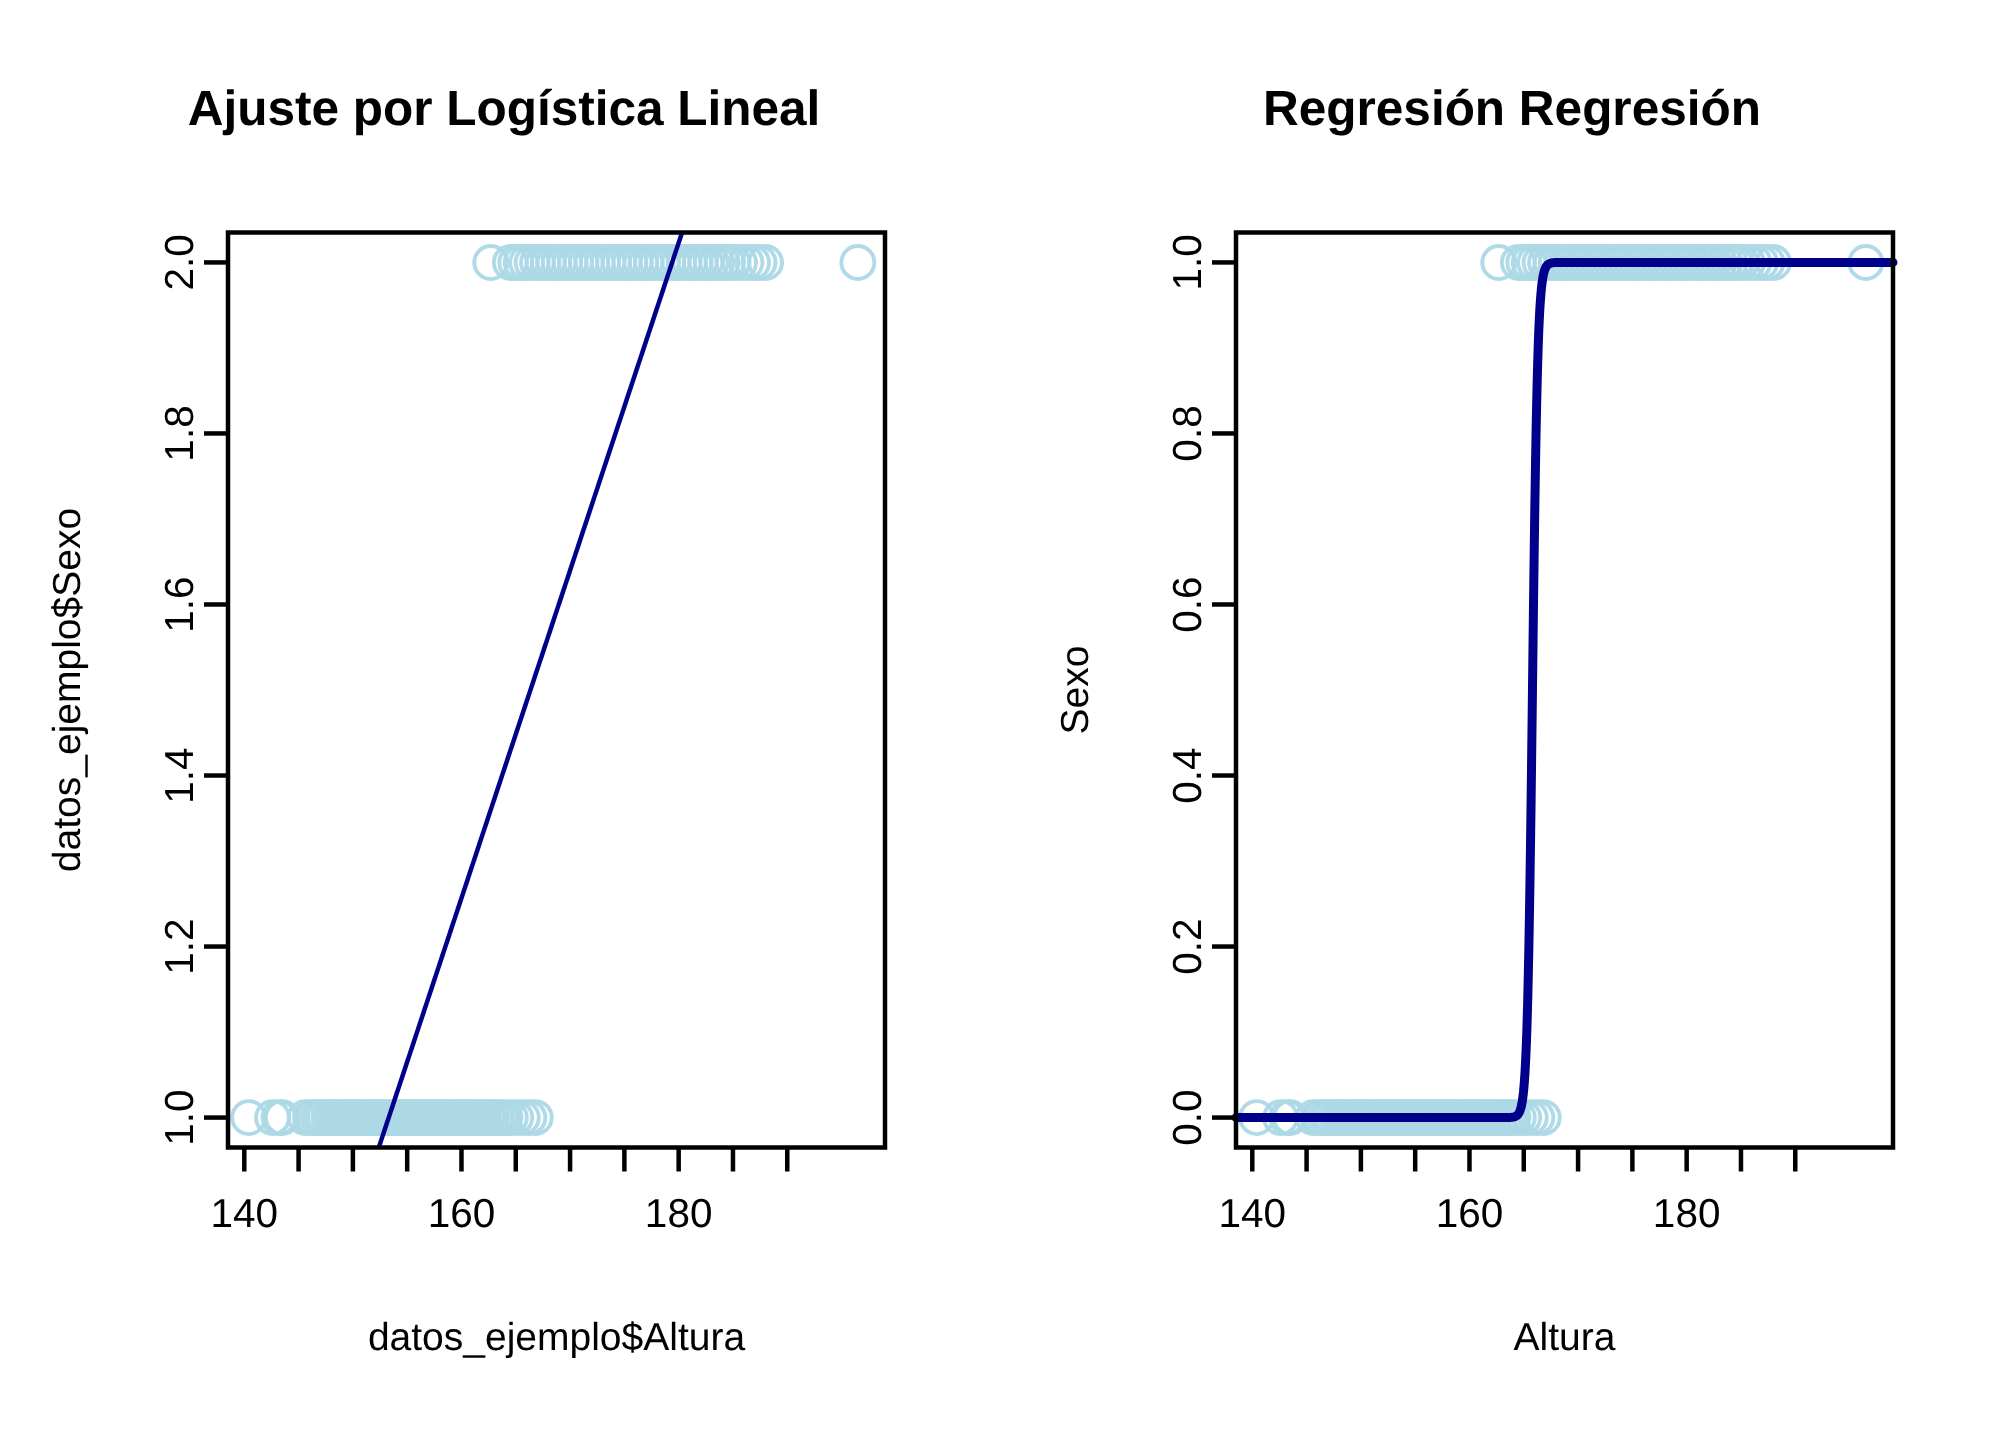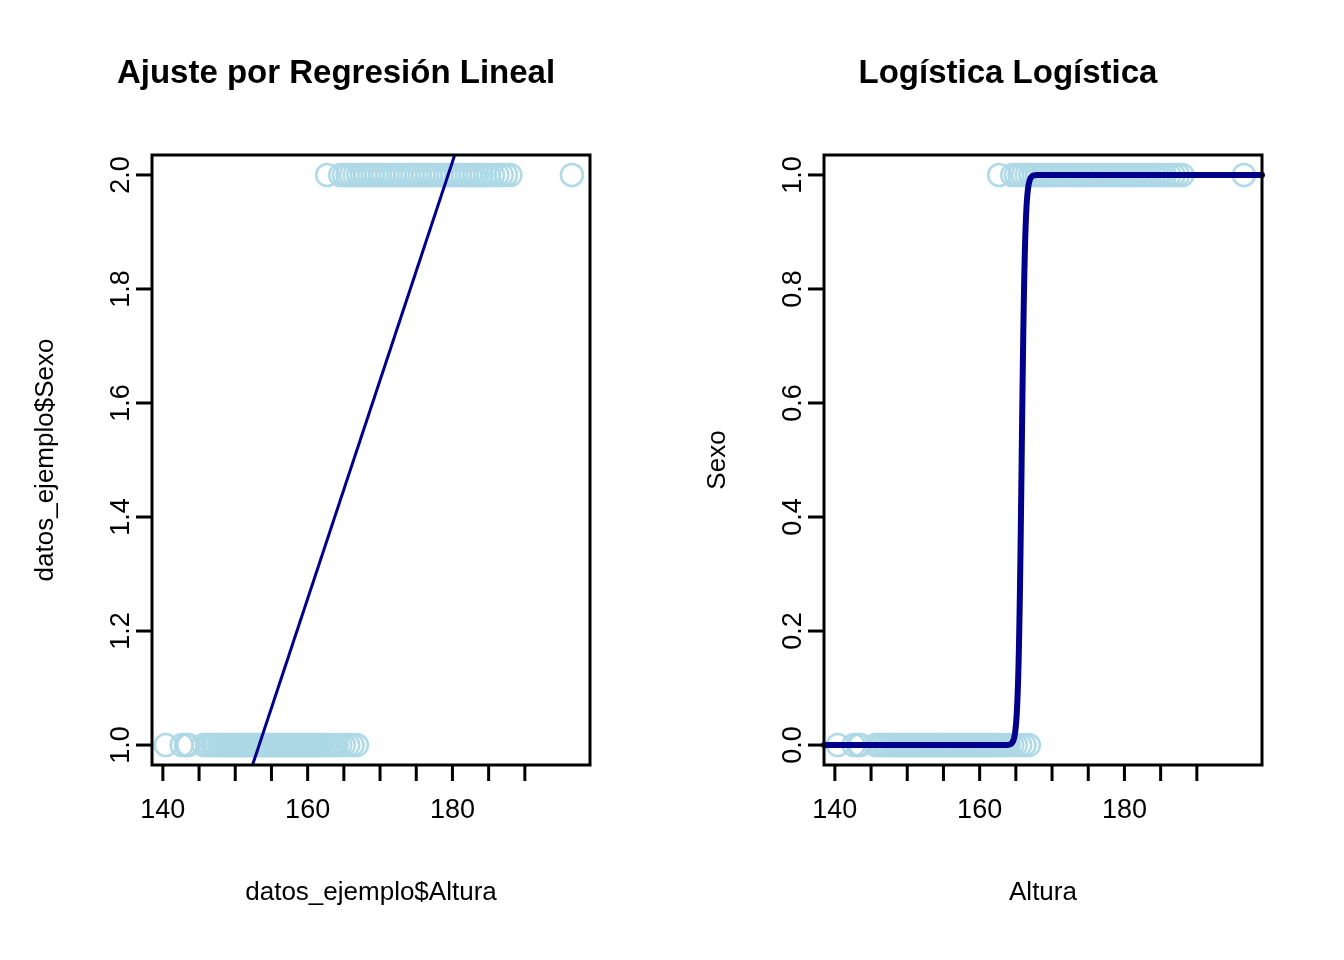--- a/index.html
+++ b/index.html
@@ -21,21 +21,21 @@
   .ticklabel{
     font-family:"Liberation Sans",sans-serif;font-size:27px;fill:#000;
   }
 </style>
 </head>
 <body>
 
 <div id="stage">
 
   <div class="panel left">
-    <div class="ptitle">Ajuste por Regresión Lineal</div>
+    <div class="ptitle">Ajuste por Logística Lineal</div>
     <svg class="plotsvg" viewBox="0 0 672 960">
       <g id="linear-points">
           <circle cx="165.76" cy="745.05" r="11" fill="none" stroke="#ADD8E6" stroke-width="2.6" opacity="0.95"></circle>
           <circle cx="181.68" cy="745.05" r="11" fill="none" stroke="#ADD8E6" stroke-width="2.6" opacity="0.95"></circle>
           <circle cx="186.03" cy="745.05" r="11" fill="none" stroke="#ADD8E6" stroke-width="2.6" opacity="0.95"></circle>
           <circle cx="188.20" cy="745.05" r="11" fill="none" stroke="#ADD8E6" stroke-width="2.6" opacity="0.95"></circle>
           <circle cx="203.40" cy="745.05" r="11" fill="none" stroke="#ADD8E6" stroke-width="2.6" opacity="0.95"></circle>
           <circle cx="207.02" cy="745.05" r="11" fill="none" stroke="#ADD8E6" stroke-width="2.6" opacity="0.95"></circle>
           <circle cx="209.19" cy="745.05" r="11" fill="none" stroke="#ADD8E6" stroke-width="2.6" opacity="0.95"></circle>
           <circle cx="212.09" cy="745.05" r="11" fill="none" stroke="#ADD8E6" stroke-width="2.6" opacity="0.95"></circle>
@@ -182,21 +182,21 @@
           <text x="120" y="402.99065420560754" text-anchor="middle" dominant-baseline="central" class="ticklabel" transform="rotate(-90 120 402.99065420560754)">1.6</text>
           <text x="120" y="288.97196261682257" text-anchor="middle" dominant-baseline="central" class="ticklabel" transform="rotate(-90 120 288.97196261682257)">1.8</text>
           <text x="120" y="174.95327102803753" text-anchor="middle" dominant-baseline="central" class="ticklabel" transform="rotate(-90 120 174.95327102803753)">2.0</text>
           <text x="371" y="900" text-anchor="middle" class="axlabel">datos_ejemplo$Altura</text>
           <text x="44" y="460" text-anchor="middle" dominant-baseline="central" class="axlabel" transform="rotate(-90 44 460)">datos_ejemplo$Sexo</text>
         </g>
     </svg>
   </div>
 
   <div class="panel right">
-    <div class="ptitle">Logística Logística</div>
+    <div class="ptitle">Regresión Regresión</div>
     <svg class="plotsvg" viewBox="0 0 672 960">
       <g id="logistic-points">
           <circle cx="165.76" cy="745.05" r="11" fill="none" stroke="#ADD8E6" stroke-width="2.6" opacity="0.95"></circle>
           <circle cx="181.68" cy="745.05" r="11" fill="none" stroke="#ADD8E6" stroke-width="2.6" opacity="0.95"></circle>
           <circle cx="186.03" cy="745.05" r="11" fill="none" stroke="#ADD8E6" stroke-width="2.6" opacity="0.95"></circle>
           <circle cx="188.20" cy="745.05" r="11" fill="none" stroke="#ADD8E6" stroke-width="2.6" opacity="0.95"></circle>
           <circle cx="203.40" cy="745.05" r="11" fill="none" stroke="#ADD8E6" stroke-width="2.6" opacity="0.95"></circle>
           <circle cx="207.02" cy="745.05" r="11" fill="none" stroke="#ADD8E6" stroke-width="2.6" opacity="0.95"></circle>
           <circle cx="209.19" cy="745.05" r="11" fill="none" stroke="#ADD8E6" stroke-width="2.6" opacity="0.95"></circle>
           <circle cx="212.09" cy="745.05" r="11" fill="none" stroke="#ADD8E6" stroke-width="2.6" opacity="0.95"></circle>

